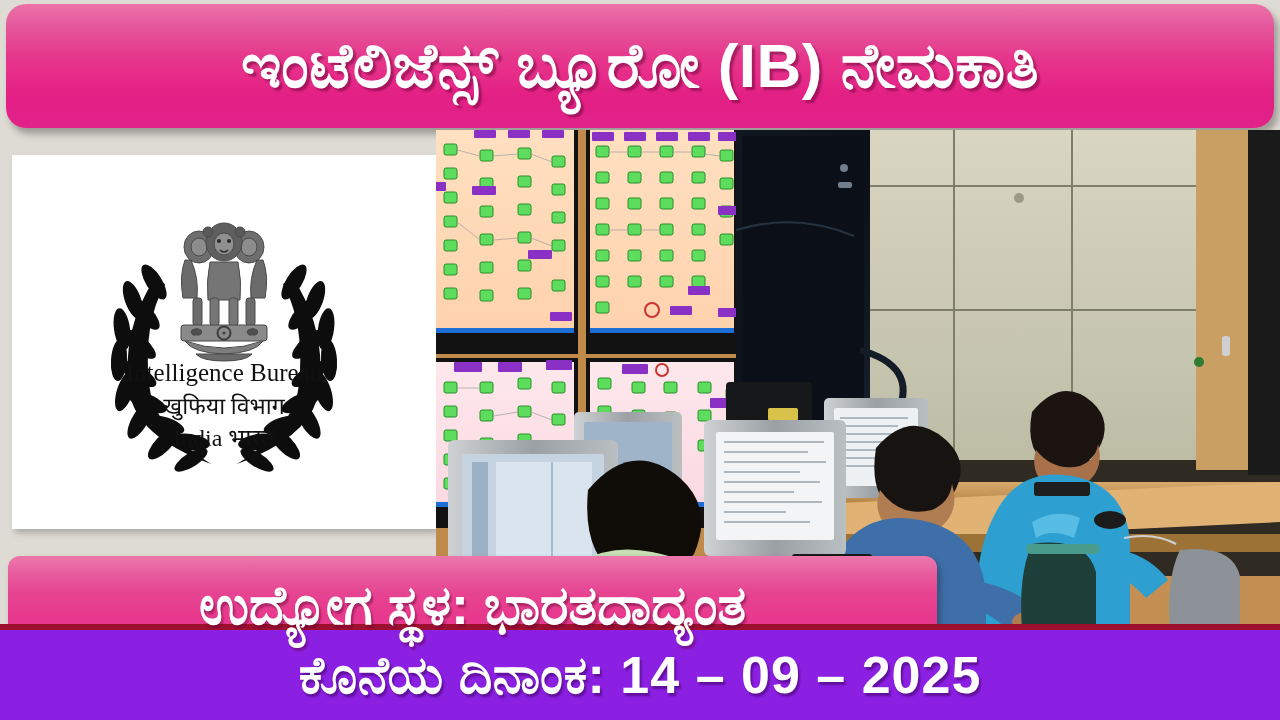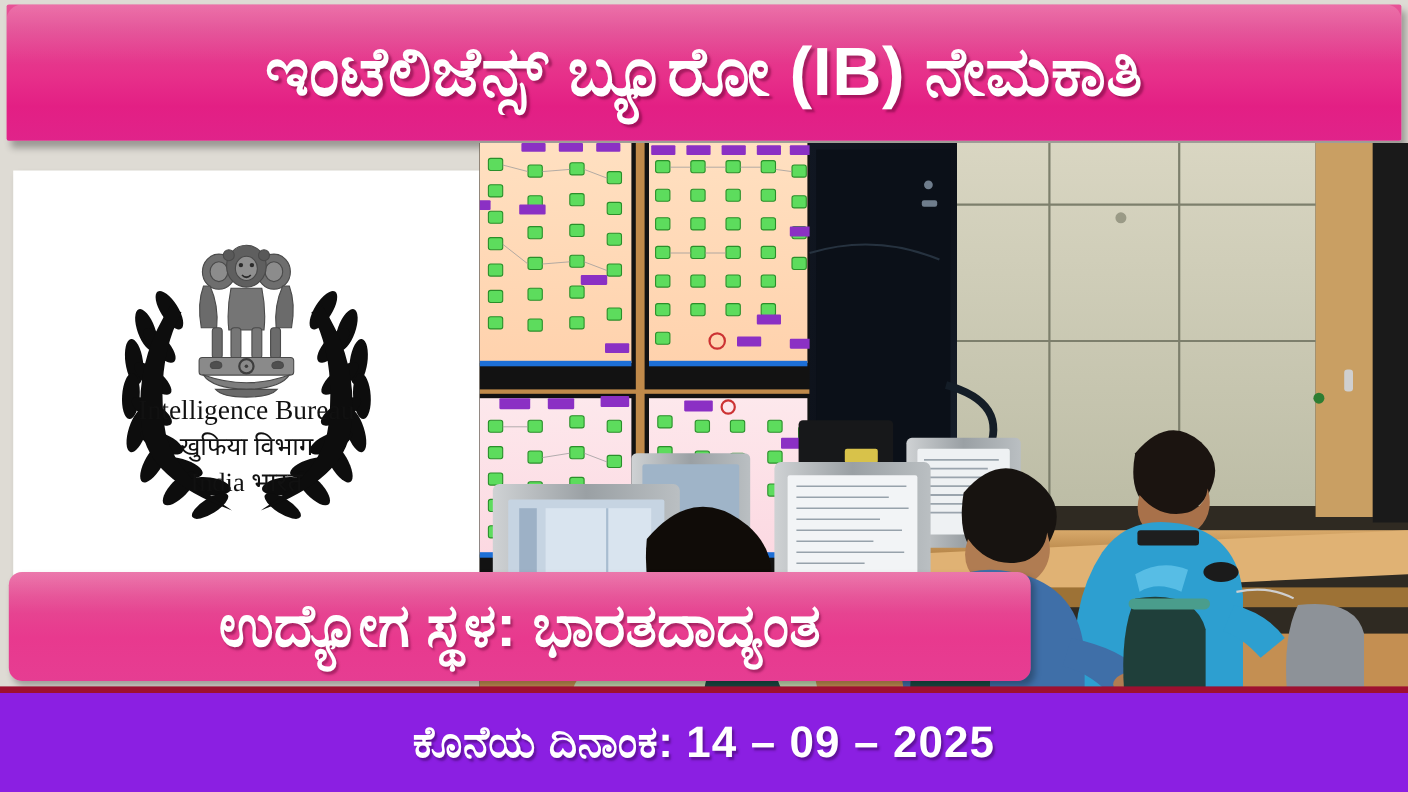--- a/index.html
+++ b/index.html
@@ -10,21 +10,21 @@
     font-family:"Liberation Sans","DejaVu Sans",sans-serif;
   }
   #poster{
     position:relative;width:1280px;height:720px;
     background:#dedbd4;
   }
 
   
   .title-banner{
     position:absolute;left:6px;top:4px;width:1268px;height:124px;
-    border-radius:2px;
+    border-radius:20px;
     background:linear-gradient(180deg,#e85497 0%,#e24590 18%,#e7308a 52%,#e31f84 75%,#e0238a 100%);
     box-shadow:4px 6px 7px rgba(0,0,0,.30);
     display:flex;align-items:center;justify-content:center;
     overflow:hidden;
   }
   .title-banner::after{
     content:"";position:absolute;left:0;top:0;right:0;height:44%;
     background:linear-gradient(180deg,rgba(255,255,255,.17),rgba(255,255,255,0));
     pointer-events:none;border-radius:14px 14px 0 0;
   }
@@ -49,21 +49,21 @@
 
   
   .photo{
     position:absolute;left:436px;top:130px;width:844px;height:500px;
     overflow:hidden;background:#2a2118;
   }
   .photo svg{display:block;width:844px;height:500px;}
 
   
   .loc-bar{
-    position:absolute;left:8px;top:520px;width:929px;height:99px;
+    position:absolute;left:8px;top:556px;width:929px;height:99px;
     border-radius:12px;
     background:linear-gradient(180deg,#e8609d 0%,#e54b93 22%,#e8398e 60%,#e63d92 100%);
     box-shadow:3px 4px 6px rgba(0,0,0,.28);
     display:flex;align-items:center;justify-content:center;
     overflow:hidden;
   }
   .loc-bar::after{
     content:"";position:absolute;left:0;top:0;right:0;height:38%;
     background:linear-gradient(180deg,rgba(255,255,255,.15),rgba(255,255,255,0));
     border-radius:12px 12px 0 0;pointer-events:none;
@@ -78,21 +78,21 @@
   .date-rule{
     position:absolute;left:0;top:624px;width:1280px;height:6px;
     background:#9e1030;
   }
   .date-bar{
     position:absolute;left:0;top:630px;width:1280px;height:90px;
     background:#8b1fe2;
     display:flex;align-items:center;justify-content:center;
   }
   .date-text{
-    color:#fff;font-size:40px;font-weight:700;white-space:nowrap;
+    color:#fff;font-size:52px;font-weight:700;white-space:nowrap;
     line-height:1.05;letter-spacing:.5px;
     text-shadow:2px 3px 2px rgba(45,0,70,.45);
   }
   .date-num{
     font-family:"Liberation Sans","DejaVu Sans",sans-serif;
     font-weight:700;letter-spacing:1px;
   }
 </style>
 </head>
 <body>

